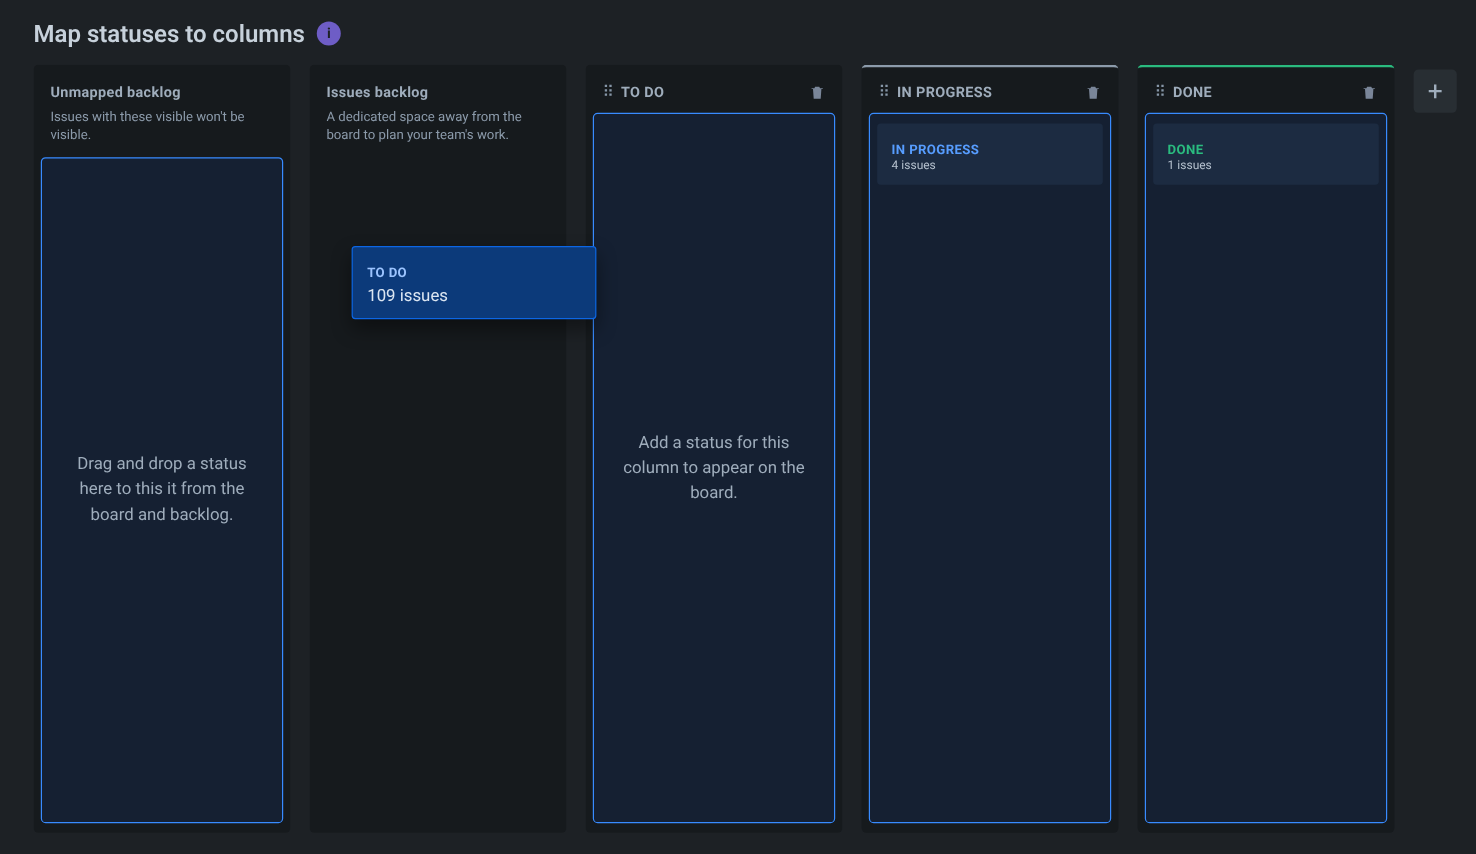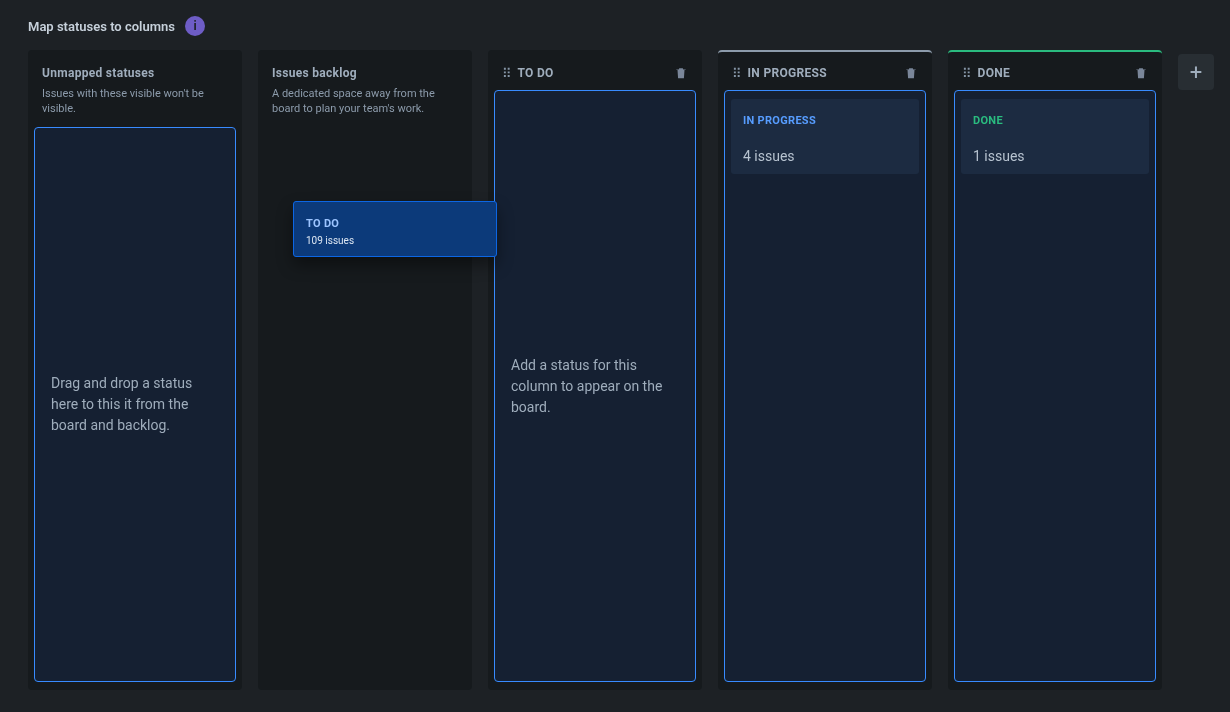--- a/index.html
+++ b/index.html
@@ -15,21 +15,21 @@
       color: #b6c2cf;
       overflow: hidden;
     }
     .header {
       display: flex;
       align-items: center;
       padding: 16px 28px 10px;
       gap: 10px;
     }
     .header-title {
-      font-size: 13px;
+      font-size: 20px;
       font-weight: 600;
       color: #c7d1db;
     }
     .info-icon {
       width: 20px;
       height: 20px;
       border-radius: 50%;
       background: #6e5dc6;
       display: flex;
       align-items: center;
@@ -109,20 +109,21 @@
       border-radius: 4px;
       background: #152032;
       display: flex;
       align-items: center;
       justify-content: center;
       padding: 16px;
     }
     .drop-zone-text {
       font-size: 14px;
       color: #9fadbc;
+      text-align: center;
       line-height: 1.5;
     }
     .content-zone {
       height: 100%;
       border: 1.5px solid #388bff;
       border-radius: 4px;
       background: #152032;
       padding: 8px 6px;
     }
     .status-card {
@@ -137,23 +138,23 @@
       letter-spacing: 0.3px;
       display: inline-block;
     }
     .status-badge.inprogress {
       color: #579dff;
     }
     .status-badge.done {
       color: #2abb7f;
     }
     .status-count {
-      font-size: 14px;
+      font-size: 10px;
       color: #b6c2cf;
-      margin-top: 20px;
+      margin-top: 1px;
     }
     .dragging-card {
       position: absolute;
       left: 293px;
       top: 155px;
       width: 204px;
       background: #0c3a7a;
       border: 1px solid #0c66e4;
       border-radius: 3px;
       padding: 10px 12px;
@@ -162,21 +163,21 @@
       transform: rotate(0deg);
     }
     .dragging-card .status-badge {
       color: #9cc4ff;
       font-size: 11px;
       font-weight: 700;
     }
     .dragging-card .status-count {
       color: #dce6f2;
       margin-top: 4px;
-      font-size: 10px;
+      font-size: 14px;
     }
     .add-column-btn {
       width: 36px;
       height: 36px;
       background: #282e33;
       border-radius: 4px;
       display: flex;
       align-items: center;
       justify-content: center;
       color: #9fadbc;
@@ -194,21 +195,21 @@
 
 <div class="header">
   <span class="header-title">Map statuses to columns</span>
   <span class="info-icon">i</span>
 </div>
 
 <div class="board-container">
 
   <div class="column">
     <div class="column-header">
-      <div class="column-title">Unmapped statuses</div>
+      <div class="column-title">Unmapped backlog</div>
       <div class="column-desc">Issues with these visible won't be visible.</div>
     </div>
     <div class="column-body">
       <div class="drop-zone">
         <div class="drop-zone-text">Drag and drop a status here to this it from the board and backlog.</div>
       </div>
     </div>
   </div>
 
   <div class="column">

